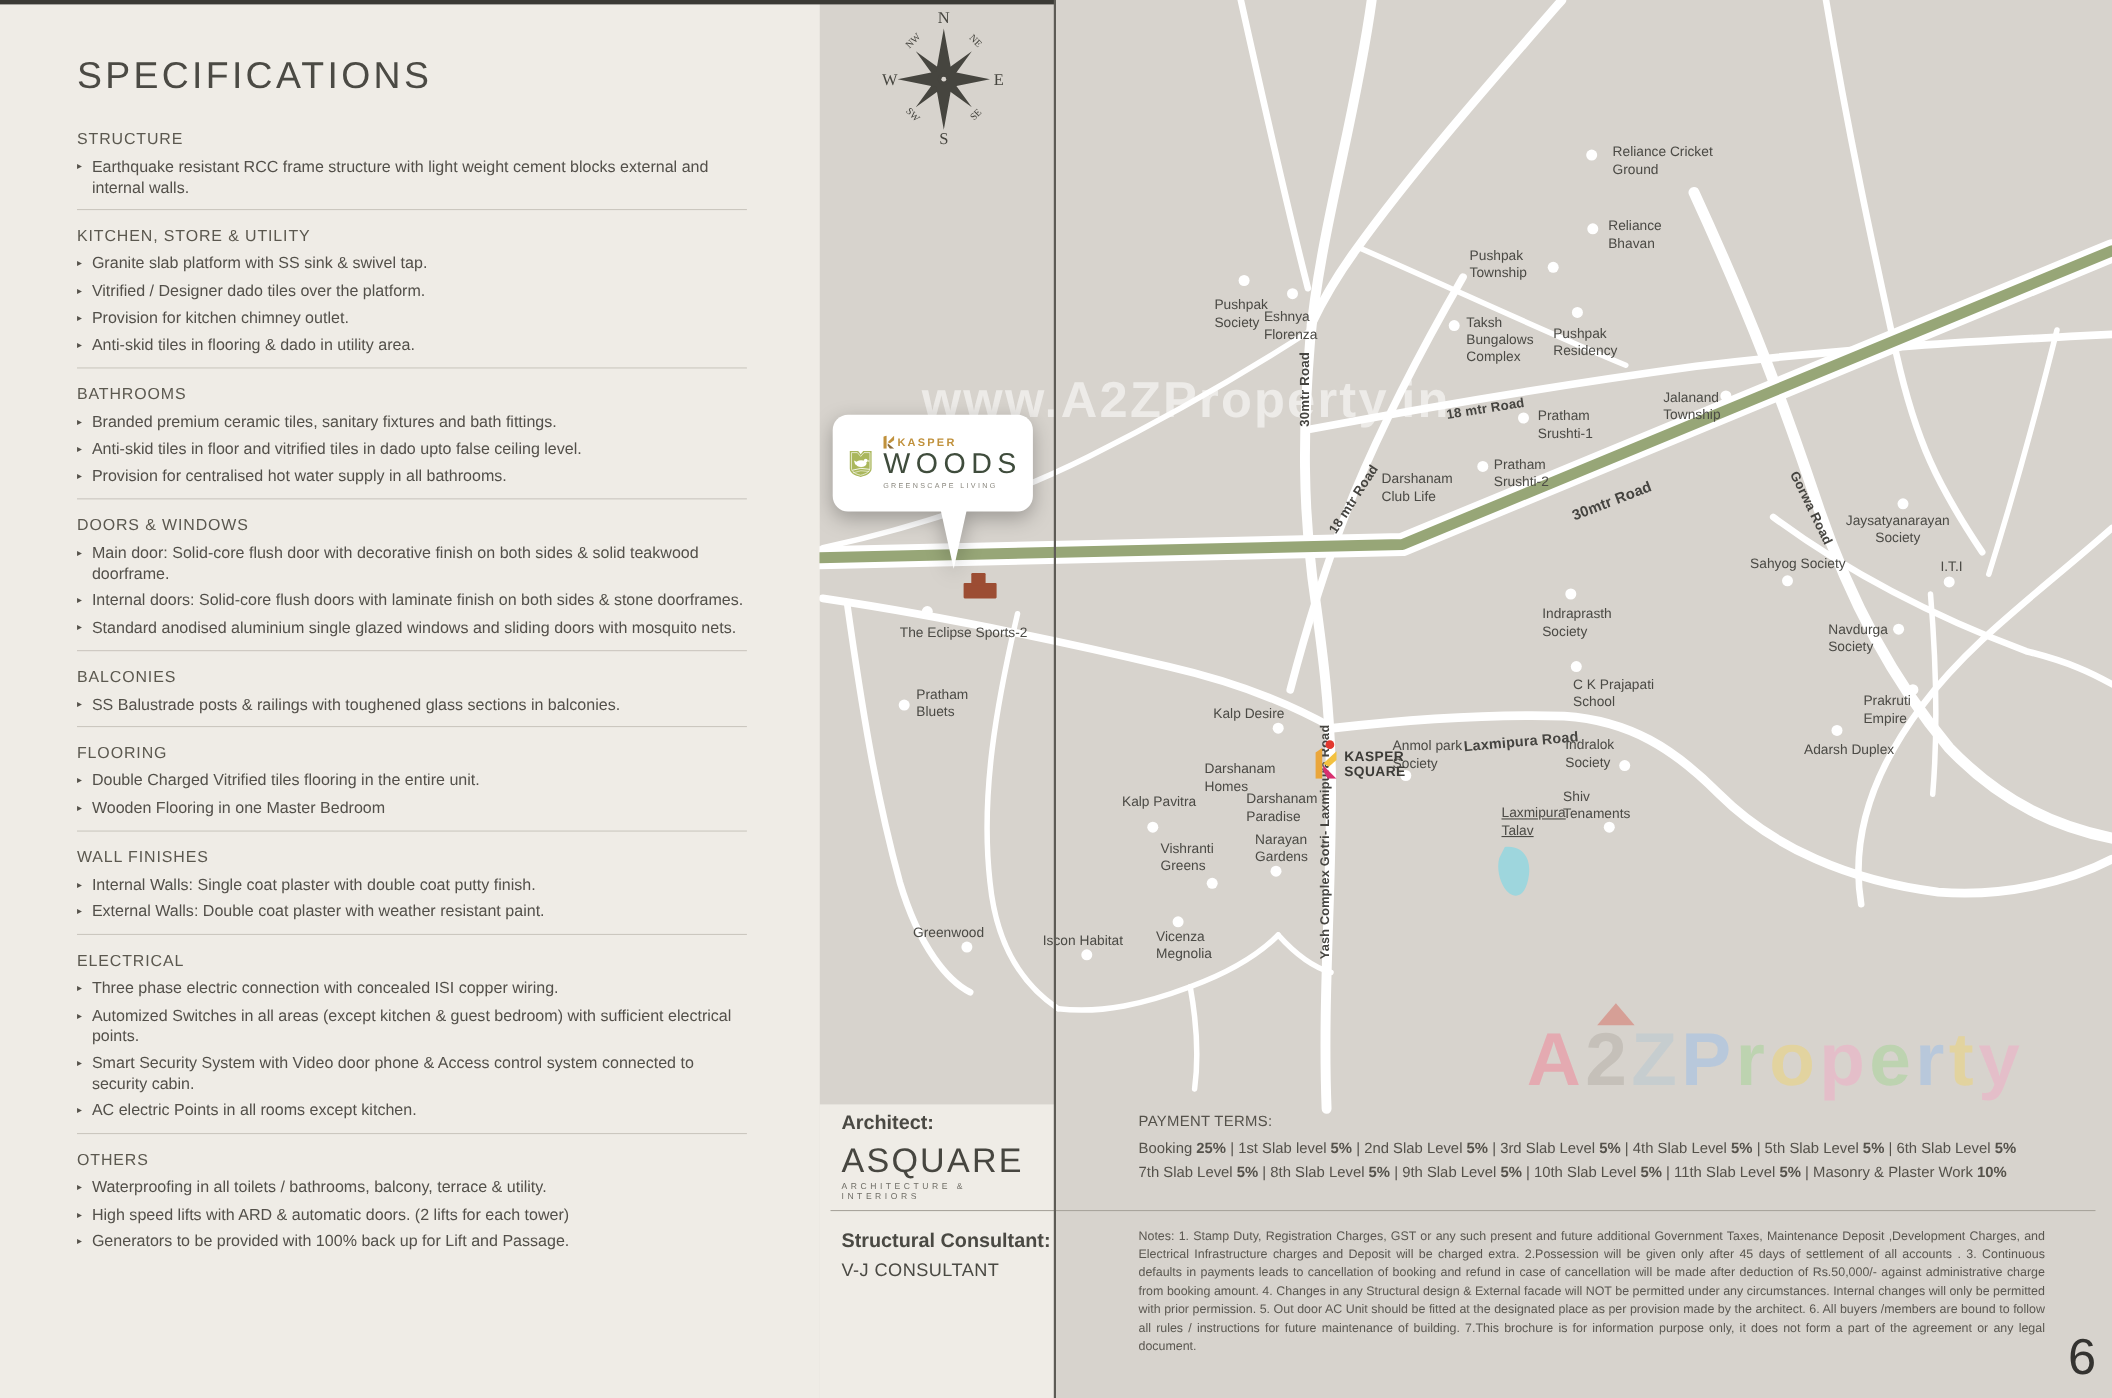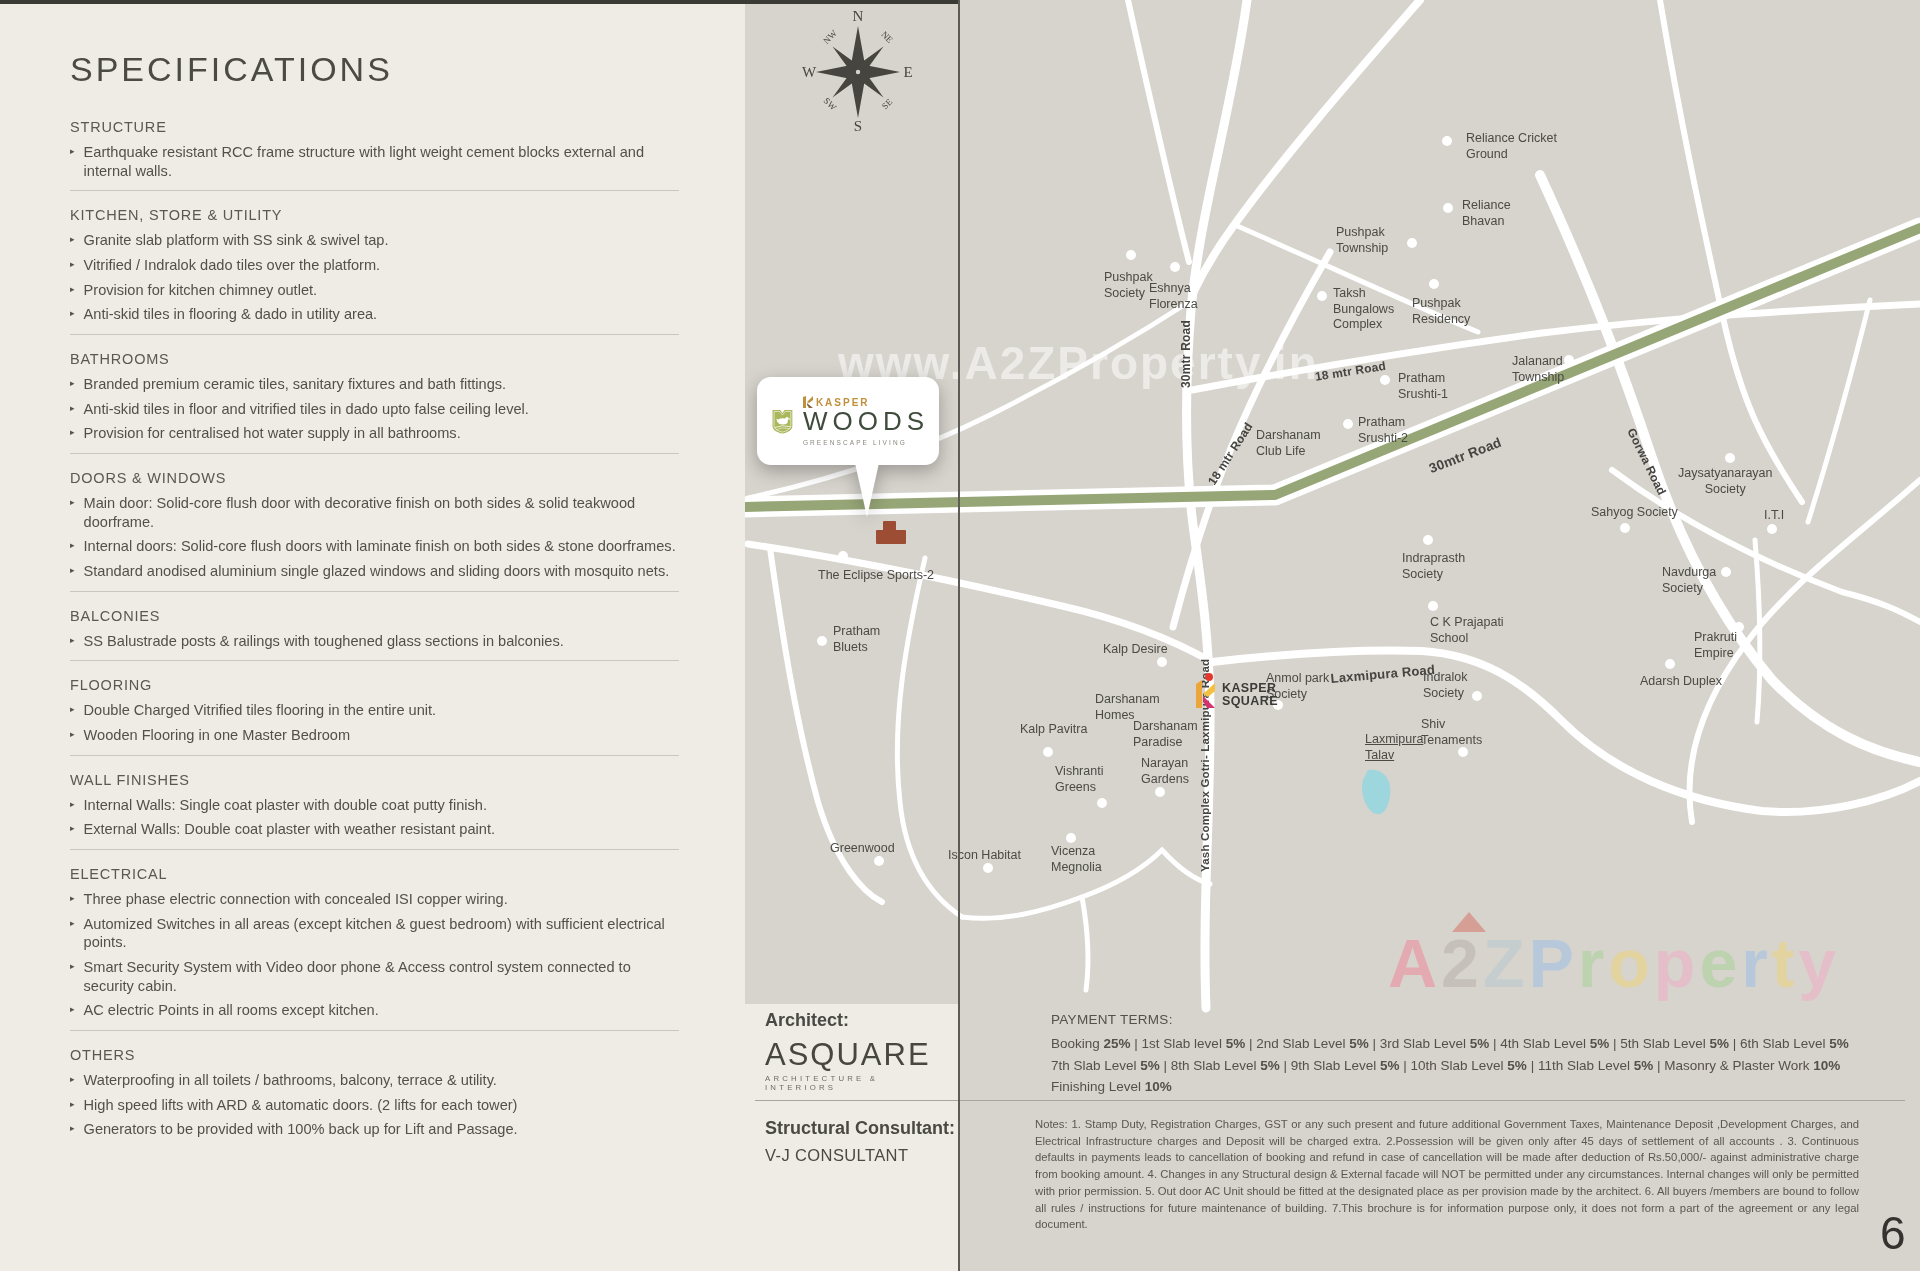--- a/index.html
+++ b/index.html
@@ -56,21 +56,21 @@
 
   
   .footer-left{position:absolute;left:765px;top:1010px;width:185px;z-index:6;color:#4a4943;}
   .f-label{font-size:18px;color:#4a4943;font-weight:bold;}
   .asq{margin-top:8px;position:relative;}
   .asq-text{font-size:31px;font-weight:400;letter-spacing:2px;color:#474640;line-height:1;}
   .asq-sub{font-size:7.8px;letter-spacing:3.2px;color:#6e6c65;margin-top:4px;}
   .structural{position:absolute;left:765px;top:1118px;width:200px;z-index:6;}
   .structural .name{font-size:16.5px;color:#4a4943;margin-top:7px;letter-spacing:.4px;}
 
-  .footer-right{position:absolute;left:1035px;top:1012px;width:828px;z-index:6;color:#54514a;margin-left:16px;}
+  .footer-right{position:absolute;left:1035px;top:1012px;width:828px;z-index:6;color:#54514a;}
   .pay-heading{font-size:13.5px;letter-spacing:.3px;margin-bottom:6px;}
   .pay-line{font-size:13.5px;line-height:1.6;}
   .pay-line .pct{font-weight:700;}
   .notes{position:absolute;left:1035px;top:1116px;width:824px;font-size:11.3px;line-height:1.48;
          color:#5a5750;text-align:justify;z-index:6;}
   .page-num{position:absolute;left:1880px;top:1206px;font-size:46px;color:#343330;z-index:7;}
 
   svg text{font-family:"Liberation Serif",serif;fill:#46453f;}
 </style>
 </head>
@@ -287,21 +287,21 @@
           <div class="spec-divider"></div>
         </div>
         <div class="spec-section">
           <div class="spec-heading">KITCHEN, STORE &amp; UTILITY</div>
           <div class="spec-item">
             <span class="bullet">▸</span>
             <span class="txt">Granite slab platform with SS sink &amp; swivel tap.</span>
           </div>
           <div class="spec-item">
             <span class="bullet">▸</span>
-            <span class="txt">Vitrified / Indralok dado tiles over the platform.</span>
+            <span class="txt">Vitrified / Designer dado tiles over the platform.</span>
           </div>
           <div class="spec-item">
             <span class="bullet">▸</span>
             <span class="txt">Provision for kitchen chimney outlet.</span>
           </div>
           <div class="spec-item">
             <span class="bullet">▸</span>
             <span class="txt">Anti-skid tiles in flooring &amp; dado in utility area.</span>
           </div>
           <div class="spec-divider"></div>
@@ -419,21 +419,20 @@
   <div class="structural">
     <div class="f-label">Structural Consultant:</div>
     <div class="name">V-J CONSULTANT</div>
   </div>
 
   <div class="footer-right">
     <div class="pay-heading">PAYMENT TERMS:</div>
     <div id="payment-lines">
         <div class="pay-line"><span>Booking </span><span class="pct">25%</span><span>  |  1st Slab level </span><span class="pct">5%</span><span>  |  2nd Slab Level </span><span class="pct">5%</span><span>  |  3rd Slab Level </span><span class="pct">5%</span><span>  |  4th Slab Level </span><span class="pct">5%</span><span>  |  5th Slab Level </span><span class="pct">5%</span><span>  |  6th Slab Level </span><span class="pct">5%</span><span></span></div>
         <div class="pay-line"><span>7th Slab Level </span><span class="pct">5%</span><span>  |  8th Slab Level </span><span class="pct">5%</span><span>  |  9th Slab Level </span><span class="pct">5%</span><span>  |  10th Slab Level </span><span class="pct">5%</span><span>  |  11th Slab Level </span><span class="pct">5%</span><span>  |  Masonry &amp; Plaster Work </span><span class="pct">10%</span><span></span></div>
-        <div class="pay-line"><span>Finishing Level </span><span class="pct">10%</span><span></span></div>
       </div>
   </div>
   <div class="notes">Notes:  1. Stamp Duty, Registration Charges, GST or any such present and future additional Government Taxes, Maintenance Deposit ,Development Charges, and Electrical Infrastructure charges and Deposit will be charged extra. 2.Possession will be given only after 45 days of settlement of all accounts . 3. Continuous defaults in payments leads to cancellation of booking and refund in case of cancellation will be made after deduction of Rs.50,000/- against administrative charge from booking amount. 4. Changes in any Structural design &amp; External facade will NOT be permitted under any circumstances. Internal changes will only be permitted with prior permission. 5. Out door AC Unit should be fitted at the designated place as per provision made by the architect. 6. All buyers /members are bound to follow all rules / instructions for future  maintenance of building. 7.This brochure is for information purpose only, it does not form a part of the agreement or any legal document.</div>
 
   <div class="top-line"></div>
   <div class="v-divider"></div>
   <div class="footer-hr"></div>
   <div class="page-num">6</div>
 </div>
 

